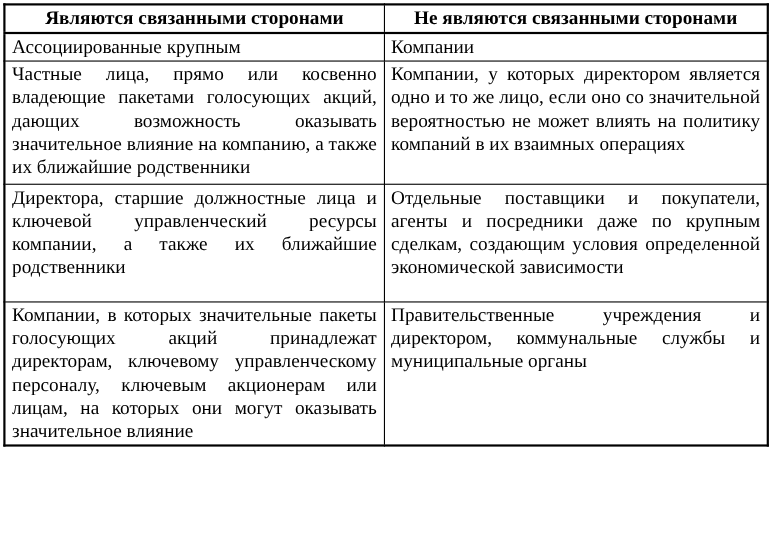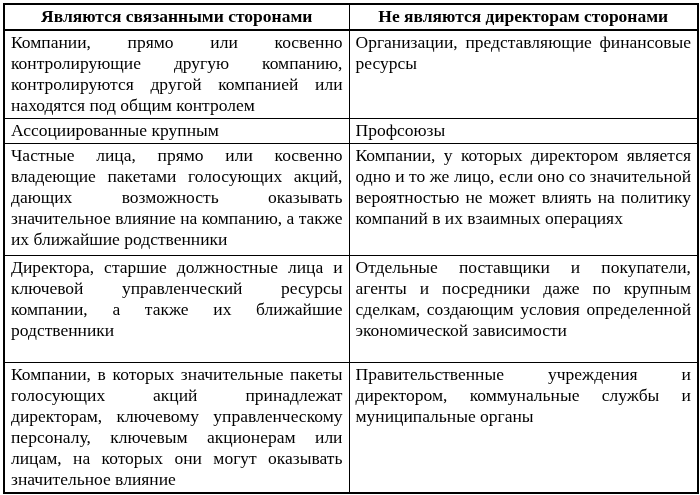--- a/index.html
+++ b/index.html
@@ -60,31 +60,27 @@
 
 <div class="page">
   <table class="rp-table">
     <colgroup>
       <col style="width: 345px;">
       <col style="width: 349px;">
     </colgroup>
     <thead>
       <tr class="header-row">
         <th>Являются связанными сторонами</th>
-        <th>Не являются директорам сторонами</th>
+        <th>Не являются связанными сторонами</th>
       </tr>
     </thead>
     <tbody>
-      <tr class="row-1">
-        <td>Компании, прямо или косвенно контролирующие другую компанию, контролируются другой компанией или находятся под общим контролем</td>
-        <td>Организации, представляющие финансовые ресурсы</td>
-      </tr>
       <tr class="row-2">
         <td>Ассоциированные крупным</td>
-        <td>Профсоюзы</td>
+        <td>Компании</td>
       </tr>
       <tr class="row-3">
         <td>Частные лица, прямо или косвенно владеющие пакетами голосующих акций, дающих возможность оказывать значительное влияние на компанию, а также их ближайшие родственники</td>
         <td>Компании, у которых директором является одно и то же лицо, если оно со значительной вероятностью не может влиять на политику компаний в их взаимных операциях</td>
       </tr>
       <tr class="row-4">
         <td>Директора, старшие должностные лица и ключевой управленческий ресурсы компании, а также их ближайшие родственники</td>
         <td>Отдельные поставщики и покупатели, агенты и посредники даже по крупным сделкам, создающим условия определенной экономической зависимости</td>
       </tr>
       <tr class="row-5">

